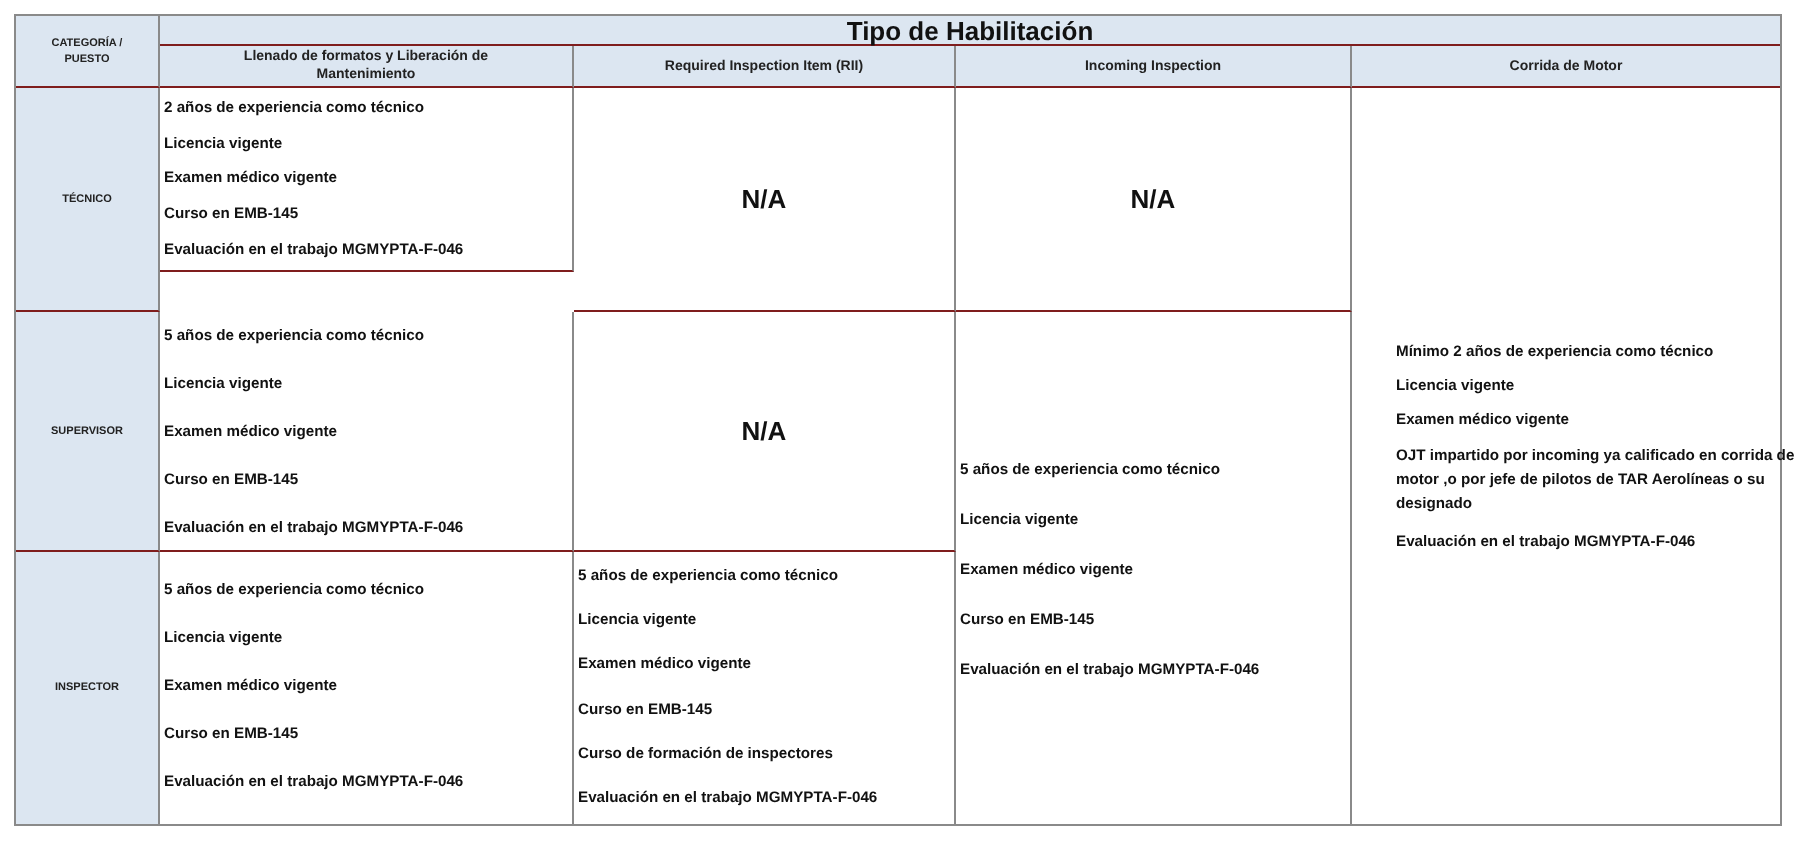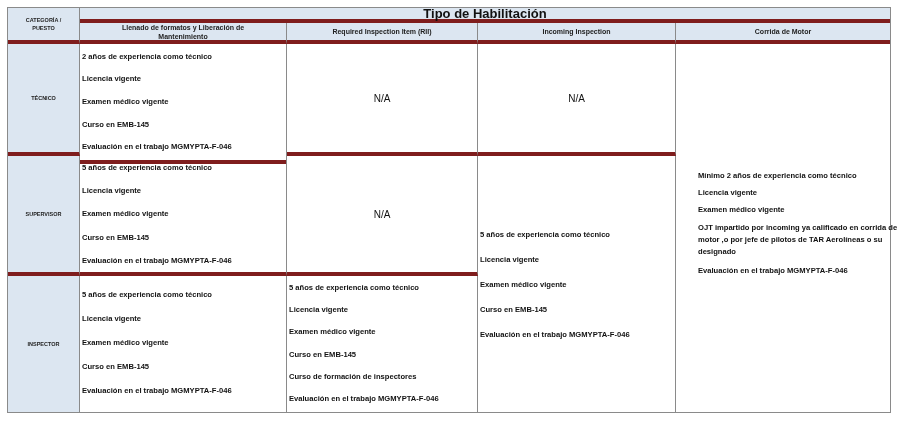--- a/index.html
+++ b/index.html
@@ -1,29 +1,29 @@
 <!DOCTYPE html>
 <html><head>
   <meta charset="utf-8">
   <style>
     html, body { margin: 0; padding: 0; background: #ffffff; }
     body { width: 899px; height: 426px; position: relative; overflow: hidden;
            font-family: "Liberation Sans", "DejaVu Sans", sans-serif; color: #111; }
     .grid { position: absolute; left: 7px; top: 7px; width: 884px; height: 406px;
             border: 1px solid #8a8a8a; box-sizing: border-box; }
     .cell { position: absolute; box-sizing: border-box; border-right: 1px solid #8a8a8a;
-            border-bottom: 4px solid #7f1d1d; }
+            border-bottom: 1px solid #7f1d1d; }
     .hdr { background: #dce6f1; }
     .title { font-size: 13px; font-weight: bold; display: flex; align-items: center;
              justify-content: center; }
     .colhdr { font-size: 7px; font-weight: bold; display: flex; align-items: center;
               justify-content: center; text-align: center; line-height: 9px; color: #222; }
     .rowhdr { background: #dce6f1; font-size: 5.5px; font-weight: bold; display: flex;
               align-items: center; justify-content: center; text-align: center; color: #222; }
-    .na { font-size: 10px; font-weight: normal; display: flex; align-items: center; justify-content: center; }
+    .na { font-size: 13px; font-weight: bold; display: flex; align-items: center; justify-content: center; }
     .list { font-size: 7.6px; font-weight: bold; padding: 0 2px; display: flex; flex-direction: column; }
     .list span { display: block; }
     .catlbl { font-size: 5.5px; line-height: 8px; }
   </style>
 </head>
 <body>
 
 <div class="grid">
 
   <div class="cell rowhdr" style="left:0;top:0;width:72px;height:36px;">
@@ -36,21 +36,21 @@
     <span style="width:150px;">Llenado de formatos y Liberación de Mantenimiento</span>
   </div>
   <div class="cell hdr colhdr" style="left:279px;top:15px;width:191px;height:21px;">Required Inspection Item (RII)</div>
   <div class="cell hdr colhdr" style="left:470px;top:15px;width:198px;height:21px;">Incoming Inspection</div>
   <div class="cell hdr colhdr" style="left:668px;top:15px;width:214px;height:21px;border-right:none;">Corrida de Motor</div>
 
   <div class="cell rowhdr" style="left:0;top:36px;width:72px;height:112px;">TÉCNICO</div>
   <div class="cell rowhdr" style="left:0;top:148px;width:72px;height:120px;">SUPERVISOR</div>
   <div class="cell rowhdr" style="left:0;top:268px;width:72px;height:136px;border-bottom:none;">INSPECTOR</div>
 
-  <div class="cell list" style="left:72px;top:36px;width:207px;height:120px;justify-content:space-around;padding-top:1px;padding-bottom:2px;">
+  <div class="cell list" style="left:72px;top:36px;width:207px;height:92px;justify-content:space-around;padding-top:1px;padding-bottom:2px;">
     <span>2 años de experiencia como técnico</span>
     <span>Licencia vigente</span>
     <span>Examen médico vigente</span>
     <span>Curso en EMB-145</span>
     <span>Evaluación en el trabajo MGMYPTA-F-046</span>
   </div>
   <div class="cell na" style="left:279px;top:36px;width:191px;height:112px;">N/A</div>
   <div class="cell na" style="left:470px;top:36px;width:198px;height:112px;">N/A</div>
 
   <div class="cell list" style="left:72px;top:148px;width:207px;height:120px;justify-content:space-around;">

